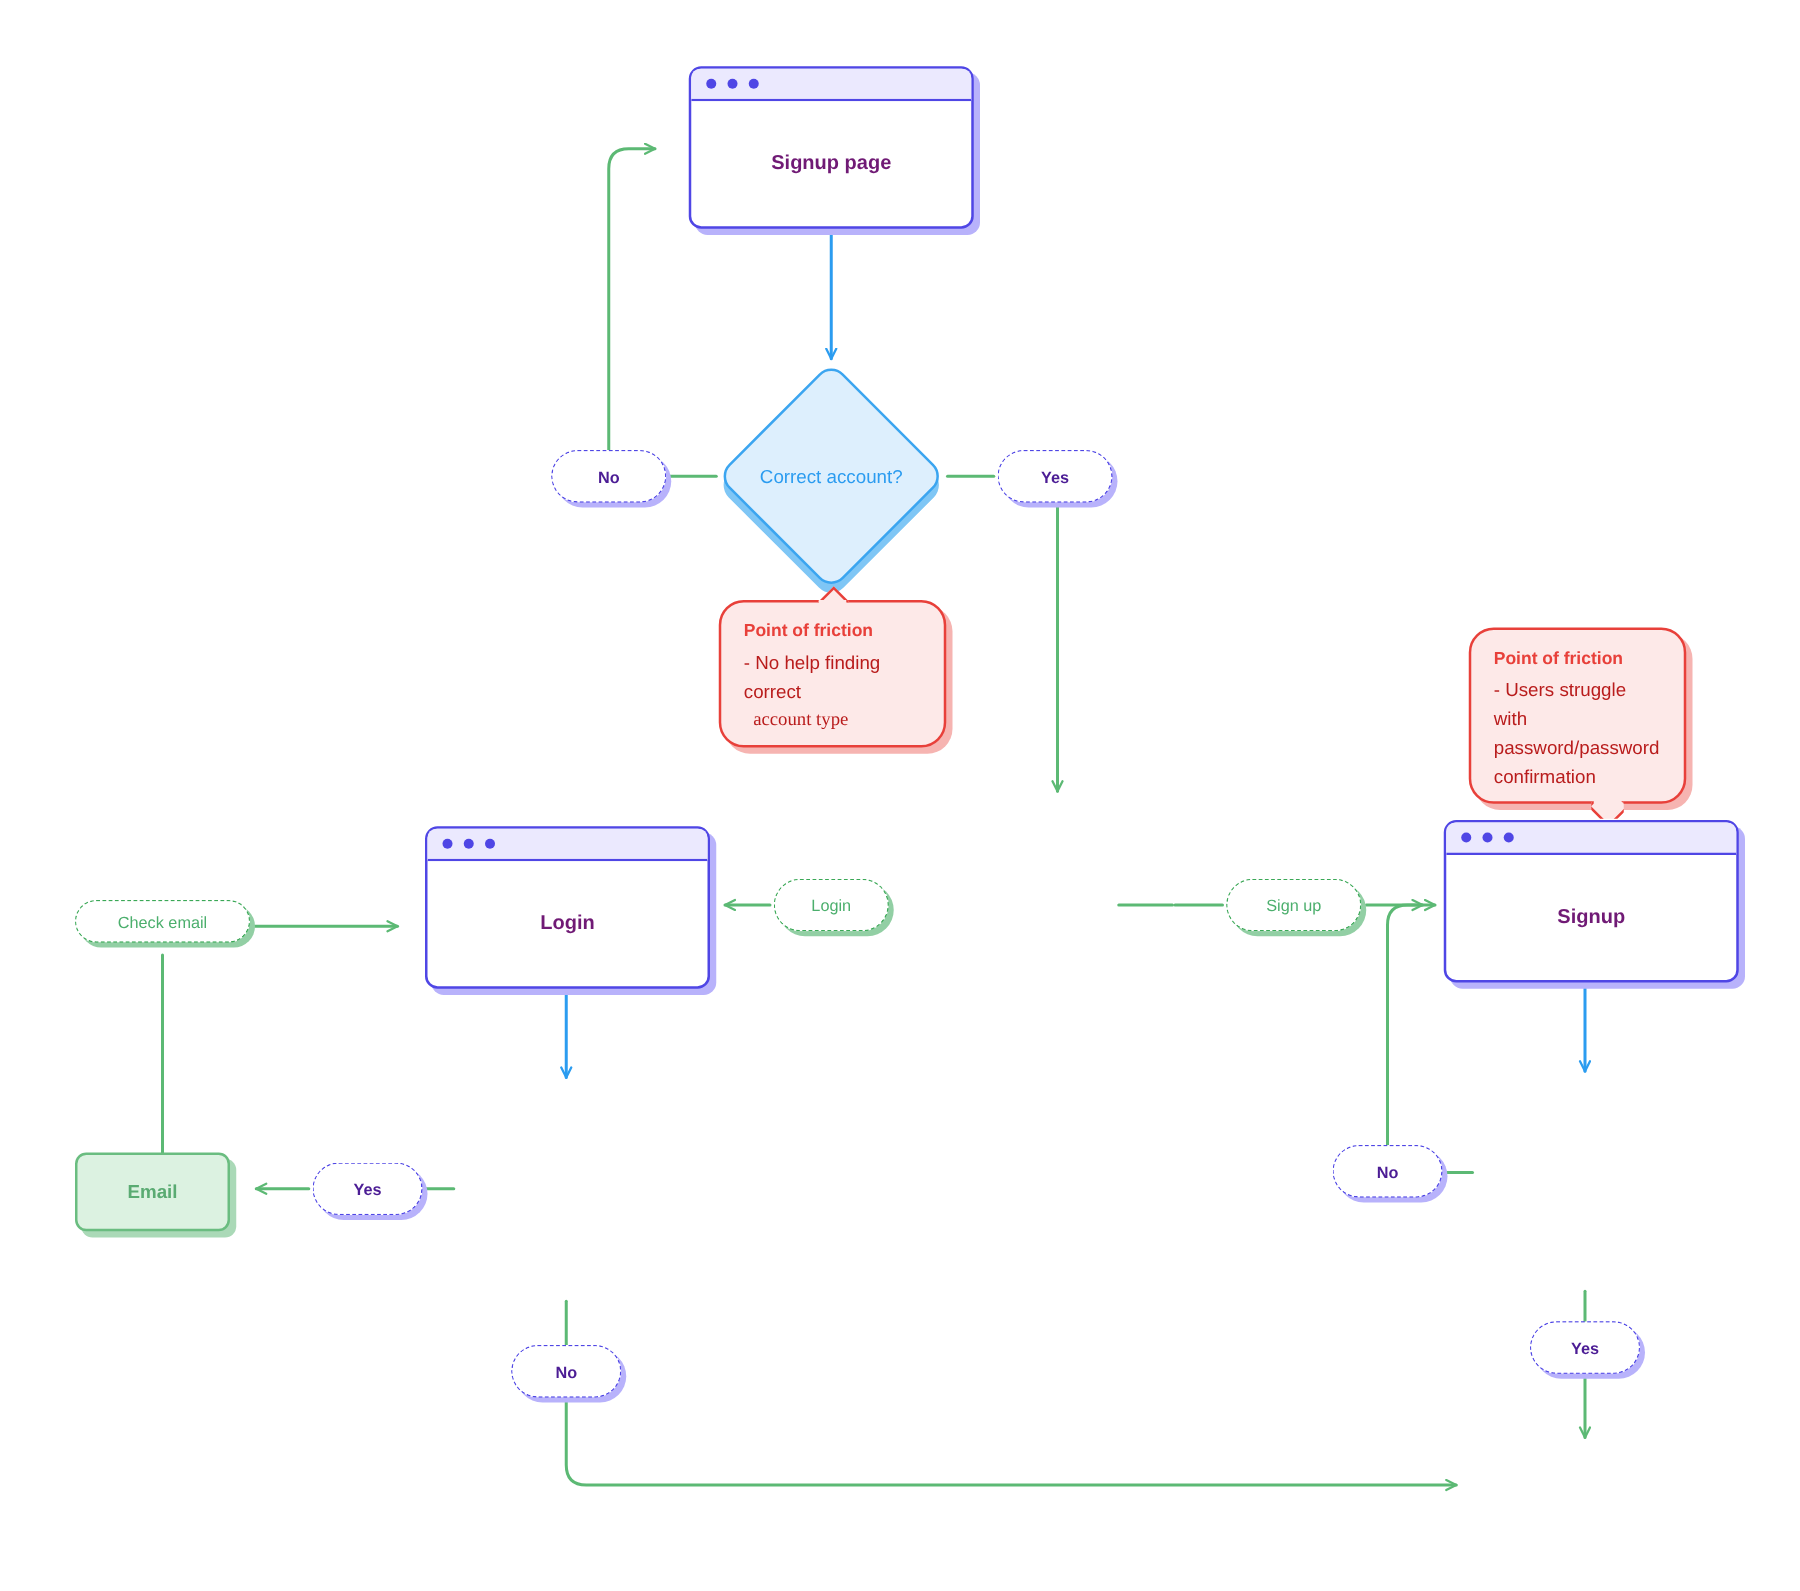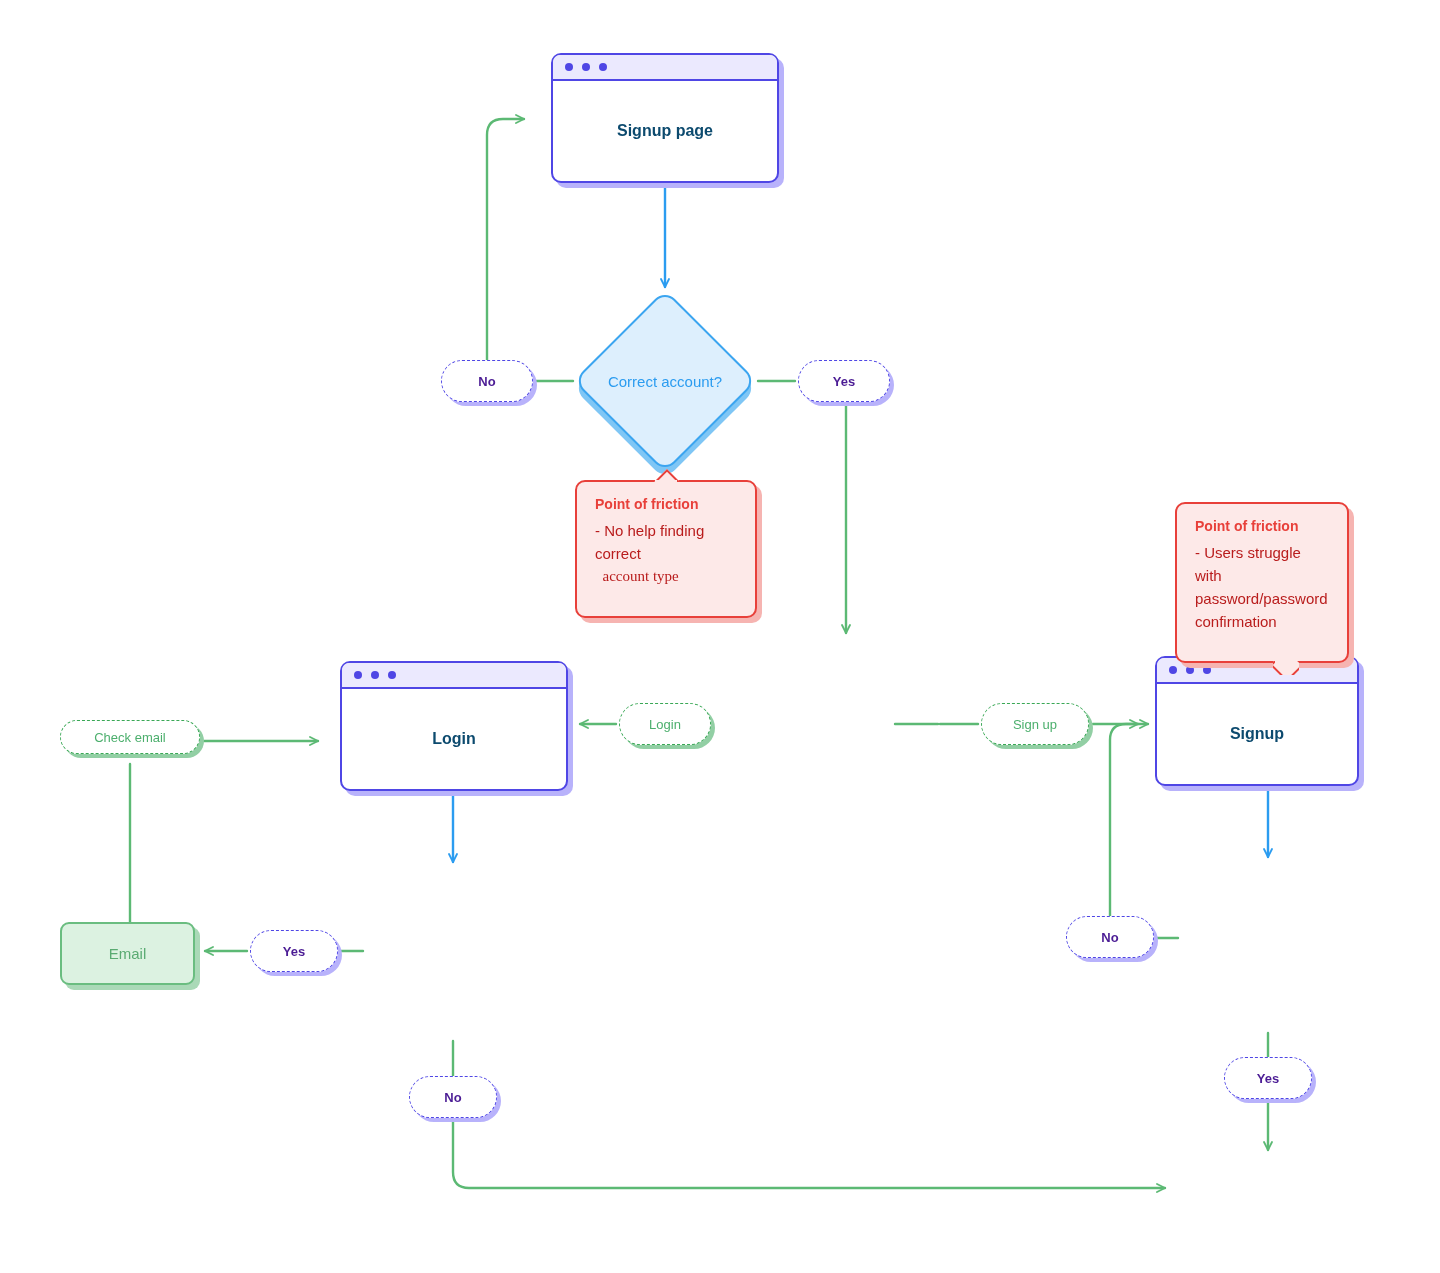--- a/index.html
+++ b/index.html
@@ -11,21 +11,21 @@
   
   .win{position:absolute;box-sizing:border-box;background:#ffffff;
        border:2px solid #4f46e5;border-radius:10px;
        box-shadow:5px 5px 0 0 #b8b2fb;}
   .win .bar{height:26px;box-sizing:border-box;background:#ebe9fe;
        border-bottom:2px solid #4f46e5;border-radius:7px 7px 0 0;
        display:flex;align-items:center;padding-left:12px;gap:9px;}
   .win .dot{width:8px;height:8px;border-radius:50%;background:#4f46e5;}
   .win .wtitle{position:absolute;left:0;right:0;top:26px;bottom:0;
        display:flex;align-items:center;justify-content:center;
-       color:#0c4a6e;font-weight:bold;font-size:16px;}
+       color:#701a75;font-weight:bold;font-size:16px;}
 
   
   .diamond{position:absolute;}
   .diamond .rot{position:absolute;left:0;top:0;width:100%;height:100%;
        box-sizing:border-box;background:#ddeffd;border:2px solid #3ba5f0;
        border-radius:14px;transform:rotate(45deg);
        box-shadow:5px 5px 0 0 #7fc6f5;}
   .diamond .dlabel{position:absolute;left:-40px;right:-40px;top:0;bottom:0;
        display:flex;align-items:center;justify-content:center;
        color:#2b9cf0;font-size:15px;text-align:center;}
@@ -41,22 +41,22 @@
 
   
   .gbox{position:absolute;box-sizing:border-box;background:#dcf2e1;
        border:2px solid #6abd80;border-radius:9px;
        display:flex;align-items:center;justify-content:center;
        color:#5aab72;font-size:15px;
        box-shadow:5px 5px 0 0 #aad9b7;}
 
   
   .callout{position:absolute;box-sizing:border-box;background:#fde9e8;
-       border:2px solid #e8403a;border-radius:10px;
-       box-shadow:5px 5px 0 0 #f6b4b1;padding:14px 18px 28px 18px;}
+       border:2px solid #e8403a;border-radius:20px;
+       box-shadow:5px 5px 0 0 #f6b4b1;padding:14px 18px 8px 18px;}
   .callout .ctitle{color:#e8403a;font-weight:bold;font-size:14px;margin-bottom:7px;}
   .callout .cline{color:#b91c1c;font-size:15px;line-height:23px;}
   .tail{position:absolute;width:26px;height:14px;overflow:hidden;}
   .tail i{position:absolute;display:block;width:20px;height:20px;
        background:#fde9e8;border:2px solid #e8403a;transform:rotate(45deg);}
   .tail.up{top:-14px;left:76px;}
   .tail.up i{left:2px;top:6px;}
   .tail.down{bottom:-14px;left:96px;}
   .tail.down i{left:2px;top:-8px;}
   .tailmask{position:absolute;background:#fde9e8;}
@@ -126,21 +126,21 @@
 
   <div class="win" style="left:340px;top:661px;width:228px;height:130px;">
     <div class="bar">
       <span class="dot"></span>
       <span class="dot"></span>
       <span class="dot"></span>
     </div>
     <div class="wtitle">Login</div>
   </div>
 
-  <div class="win" style="left:1155px;top:656px;width:204px;height:130px;">
+  <div class="win" style="left:1155px;top:656px;width:236px;height:130px;">
     <div class="bar">
       <span class="dot"></span>
       <span class="dot"></span>
       <span class="dot"></span>
     </div>
     <div class="wtitle">Signup</div>
   </div>
 
   <div class="diamond" style="left:600px;top:316px;width:130px;height:130px;">
     <div class="rot"></div>
@@ -179,21 +179,21 @@
   </div>
 
   <div class="pill" style="left:1066px;top:916px;width:88px;height:42px;">
     <span>No</span>
   </div>
 
   <div class="pill" style="left:1224px;top:1057px;width:88px;height:42px;">
     <span>Yes</span>
   </div>
 
-  <div class="gbox" style="left:60px;top:922px;width:135px;height:63px;">
+  <div class="gbox" style="left:60px;top:922px;width:124px;height:63px;font-weight:bold;">
     <span>Email</span>
   </div>
 
 
   <div class="callout" style="left:575px;top:480px;width:182px;">
     <div class="tail up">
         <i></i>
       </div>
     <div class="tailmask" style="left:78px;top:-2px;width:22px;height:4px;"></div>
     <div class="ctitle">Point of friction</div>

